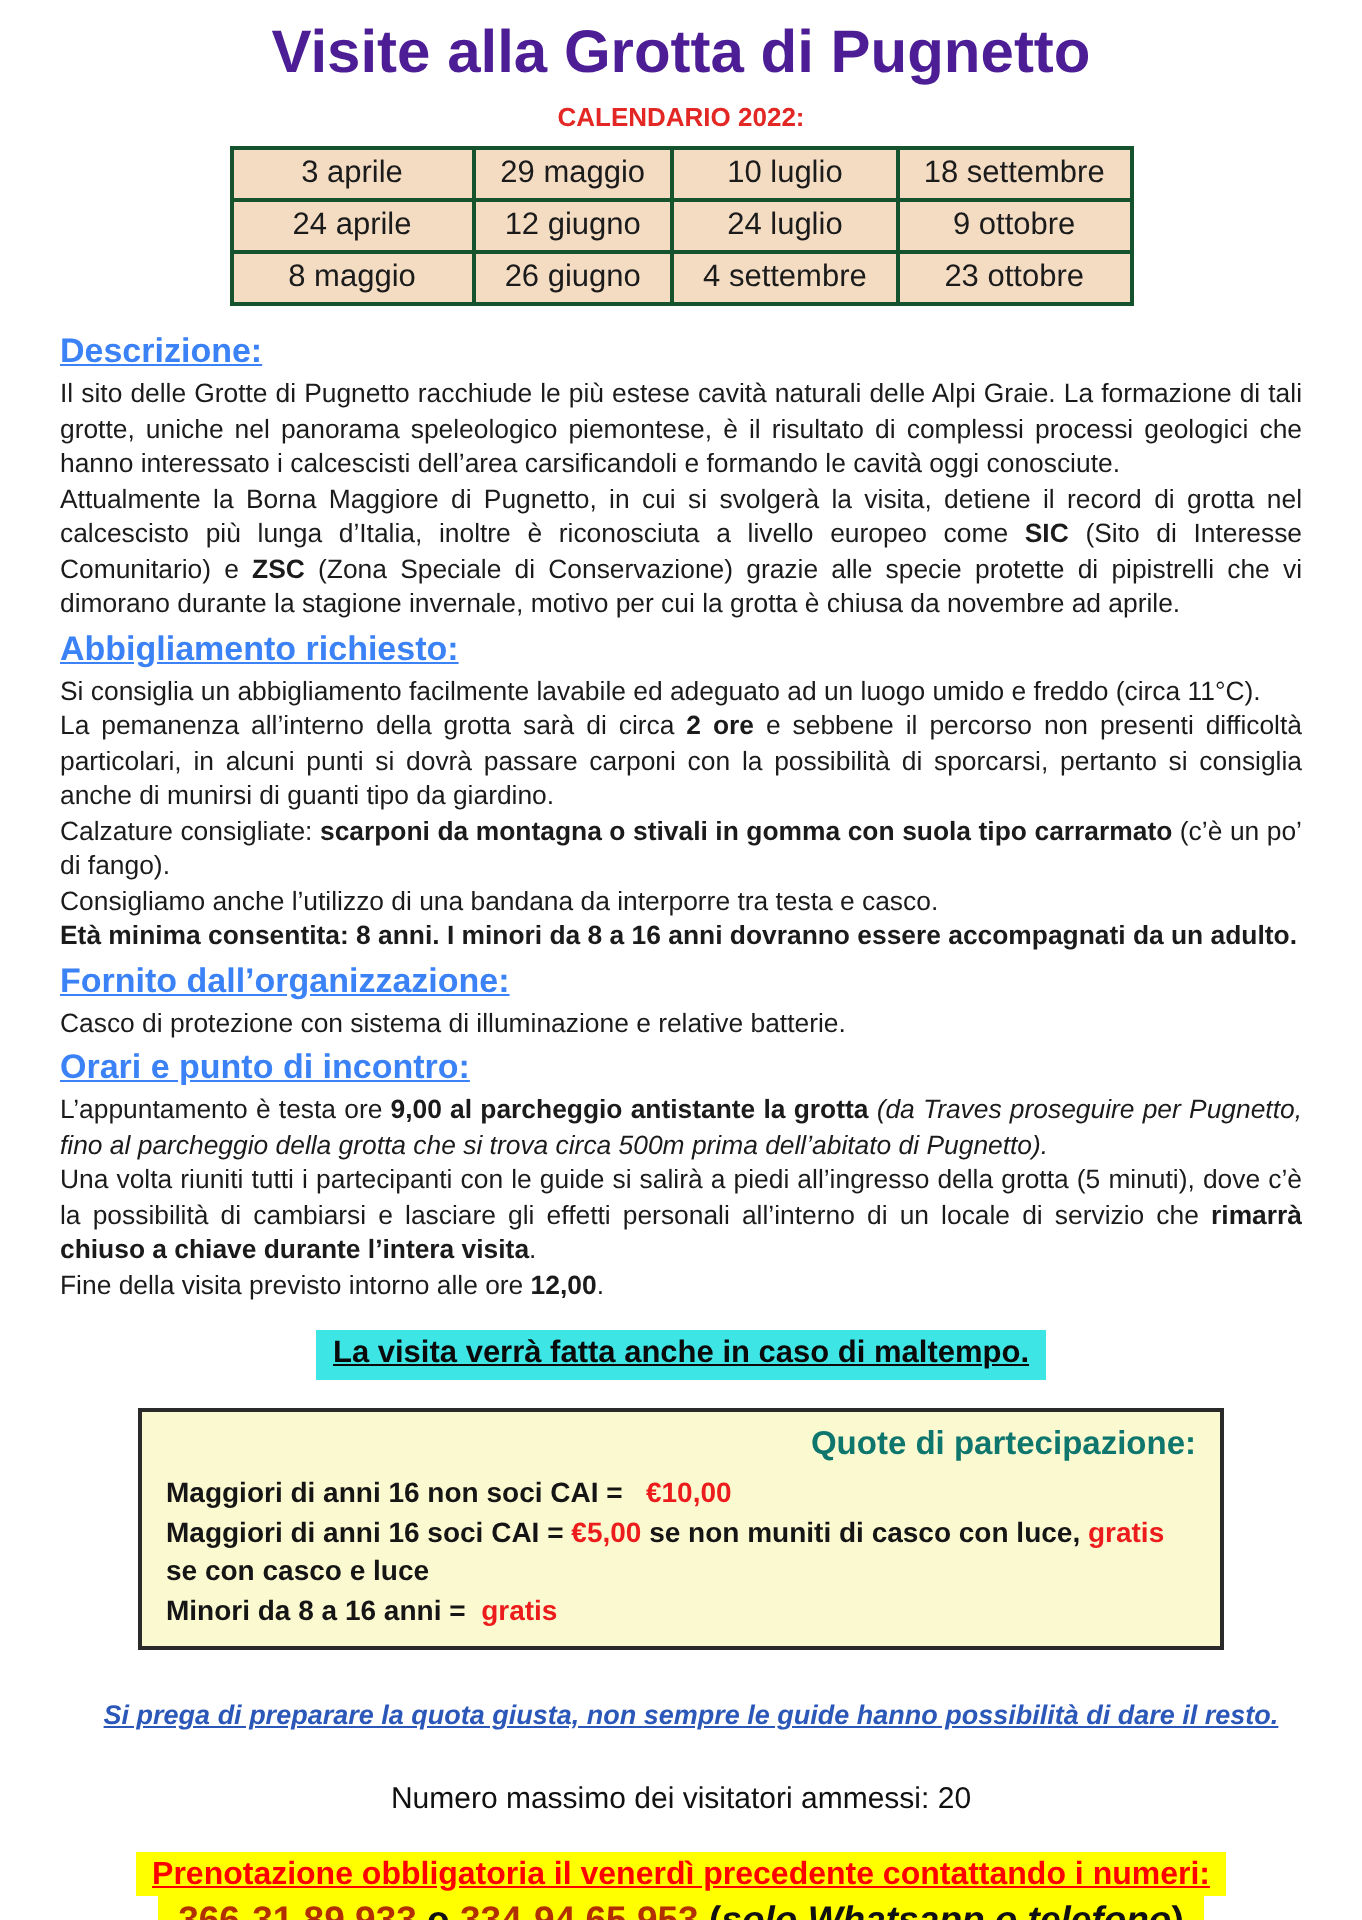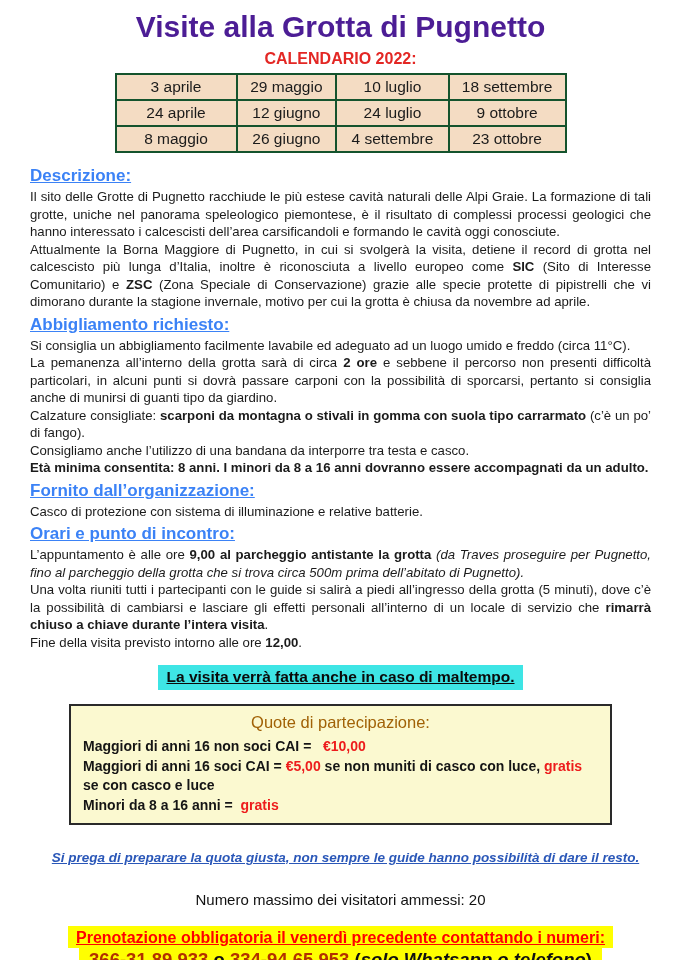--- a/index.html
+++ b/index.html
@@ -6,21 +6,21 @@
   .page{
     width:681px;height:960px;background:#fff;overflow:hidden;position:relative;
     font-family:"Liberation Sans","DejaVu Sans",sans-serif;color:#1b1b1b;
   }
   
   .title{
     text-align:center;font-size:30px;font-weight:bold;color:#4c1d95;
     margin:8px 0 2px;line-height:38px;
   }
   .cal-head{
-    text-align:center;font-size:16px;font-weight:bold;
+    text-align:center;font-size:13px;font-weight:bold;
     color:var(--accent-red,#e32724);line-height:21px;margin:0 4px 4px;
   }
   
   table.calendar{
     border-collapse:collapse;margin:0 auto;width:452px;table-layout:fixed;
     border:2px solid #1c1c1c;
   }
   table.calendar td{
     border:2px solid #14532d;background:var(--table-cell-bg,#f4dcc3);
     text-align:center;font-size:15.5px;padding:1px 2px;height:22px;color:#1b1b1b;
@@ -44,21 +44,21 @@
   .maltempo{
     display:inline-block;background:var(--cyan-highlight,#3ee5e5);
     font-size:15.5px;font-weight:bold;text-decoration:underline;color:#0a0a0a;
     padding:3px 8px 4px;line-height:18px;
   }
   
   .quote-box{
     width:515px;margin:14px auto 0;border:2px solid #2a2a2a;
     background:var(--quote-box-bg,#fbf9d0);padding:6px 12px 8px;
   }
-  .quote-head{text-align:center;font-size:16.5px;font-weight:normal;color:#a16207;line-height:21px;margin-bottom:4px;}
+  .quote-head{text-align:right;font-size:16.5px;font-weight:bold;color:#0f766e;line-height:21px;margin-bottom:4px;}
   .quote-box p{margin:0;font-size:14px;font-weight:bold;line-height:19.5px;color:#151515;}
   
   .note-blue{
     text-align:center;margin:25px 0 0;font-size:13.5px;font-weight:bold;
     font-style:italic;color:var(--note-blue,#2a57b8);padding-left:10px;
   }
   .note-blue span{text-decoration:underline;}
   
   .max-visitors{text-align:center;margin:26px 0 0;font-size:15px;font-weight:normal;color:#111;}
   
@@ -117,21 +117,21 @@
     <p><span>Si consiglia un abbigliamento facilmente lavabile ed adeguato ad un luogo umido e freddo (circa 11°C).</span></p>
     <p><span>La pemanenza all’interno della grotta sarà di circa </span><span class="b">2 ore</span><span> e sebbene il percorso non presenti difficoltà particolari, in alcuni punti si dovrà passare carponi con la possibilità di sporcarsi, pertanto si consiglia anche di munirsi di guanti tipo da giardino.</span></p>
     <p><span>Calzature consigliate: </span><span class="b">scarponi da montagna o stivali in gomma con suola tipo carrarmato</span><span> (c’è un po’ di fango).</span></p>
     <p><span>Consigliamo anche l’utilizzo di una bandana da interporre tra testa e casco.</span></p>
     <p><span class="b">Età minima consentita: 8 anni. I minori da 8 a 16 anni dovranno essere accompagnati da un adulto.</span></p>
 
     <h2>Fornito dall’organizzazione:</h2>
     <p><span>Casco di protezione con sistema di illuminazione e relative batterie.</span></p>
 
     <h2>Orari e punto di incontro:</h2>
-    <p><span>L’appuntamento è alle ore </span><span class="b">9,00 al parcheggio antistante la grotta</span><span> </span><span class="i">(da Traves proseguire per Pugnetto, fino al parcheggio della grotta che si trova circa 500m prima dell’abitato di Pugnetto).</span></p>
+    <p><span>L’appuntamento è testa ore </span><span class="b">9,00 al parcheggio antistante la grotta</span><span> </span><span class="i">(da Traves proseguire per Pugnetto, fino al parcheggio della grotta che si trova circa 500m prima dell’abitato di Pugnetto).</span></p>
     <p><span>Una volta riuniti tutti i partecipanti con le guide si salirà a piedi all’ingresso della grotta (5 minuti), dove c’è la possibilità di cambiarsi e lasciare gli effetti personali all’interno di un locale di servizio che </span><span class="b">rimarrà chiuso a chiave durante l’intera visita</span><span>.</span></p>
     <p><span>Fine della visita previsto intorno alle ore </span><span class="b">12,00</span><span>.</span></p>
 
   </div>
 
   <div class="maltempo-wrap">
     <span class="maltempo">La visita verrà fatta anche in caso di maltempo.</span>
   </div>
 
   <div class="quote-box">

